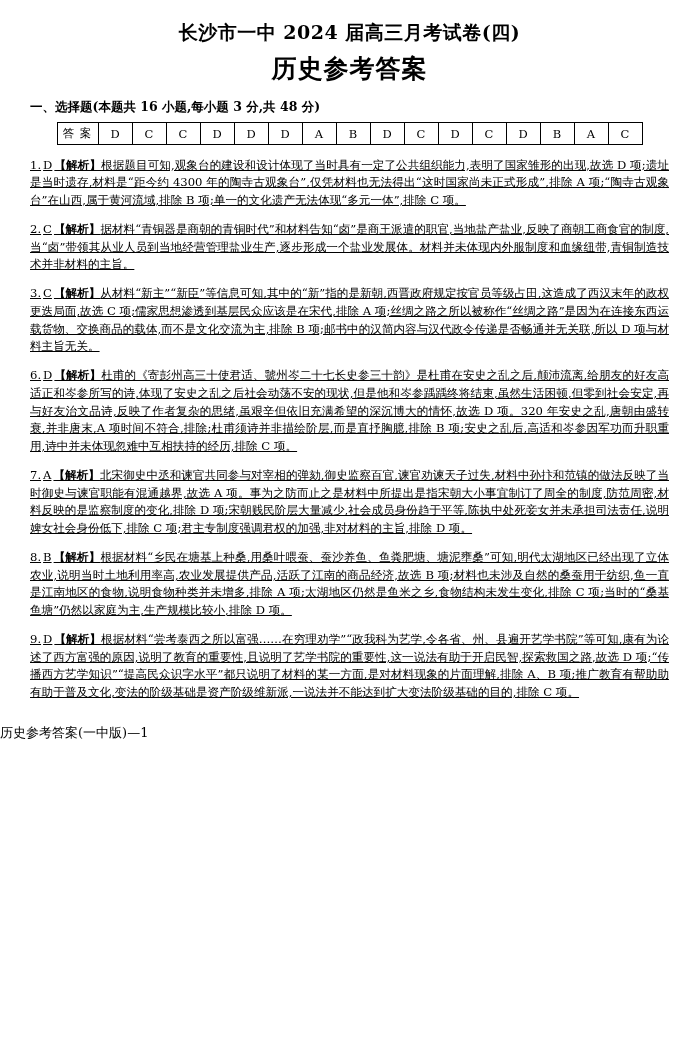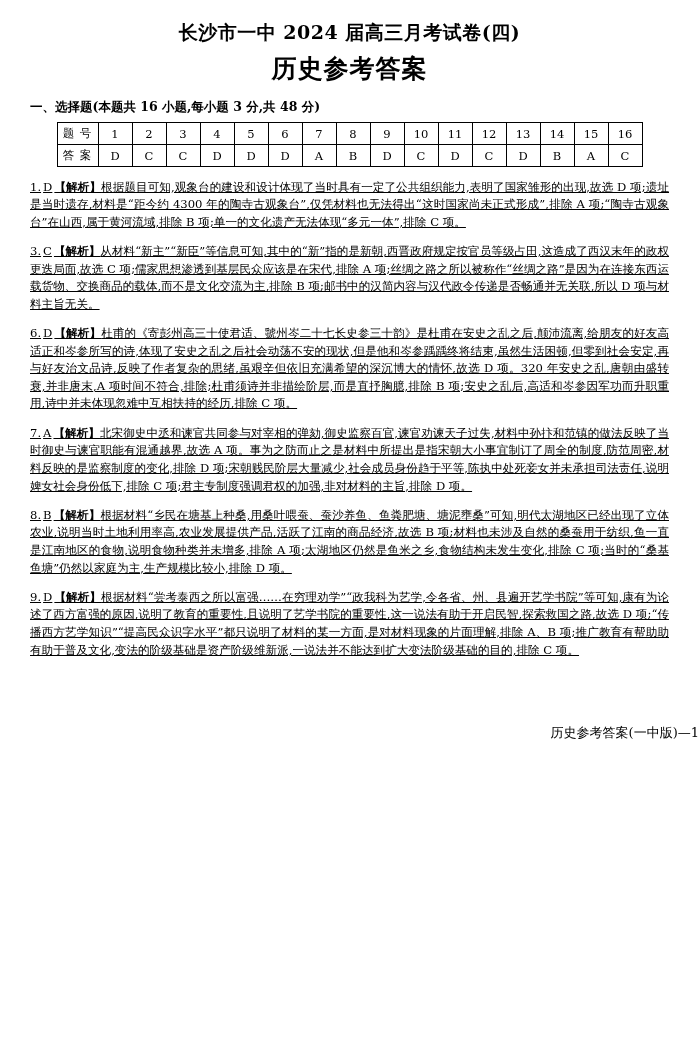--- a/index.html
+++ b/index.html
@@ -82,58 +82,39 @@
   .item .ans {
     font-weight: normal;
     padding: 0 2px;
   }
   .item .tag {
     font-weight: bold;
   }
   .footer {
     position: absolute;
     left: 0;
-    right: 0;
+    right: 8px;
     bottom: 10px;
-    text-align: right;
+    text-align: left;
     font-size: 13px;
     font-family: "DejaVu Serif", "Liberation Serif", serif;
   }
 </style>
 </head>
 <body>
 
 <div class="page">
 
   <div class="doc-title">长沙市一中 2024 届高三月考试卷(四)</div>
   <div class="doc-subtitle">历史参考答案</div>
 
   <div class="section-head">一、选择题(本题共 16 小题,每小题 3 分,共 48 分)</div>
 
   <table class="answers">
     <tbody>
-        <tr>
-      <td class="head">题 号</td>
-      <td class="cell">1</td>
-      <td class="cell">2</td>
-      <td class="cell">3</td>
-      <td class="cell">4</td>
-      <td class="cell">5</td>
-      <td class="cell">6</td>
-      <td class="cell">7</td>
-      <td class="cell">8</td>
-      <td class="cell">9</td>
-      <td class="cell">10</td>
-      <td class="cell">11</td>
-      <td class="cell">12</td>
-      <td class="cell">13</td>
-      <td class="cell">14</td>
-      <td class="cell">15</td>
-      <td class="cell">16</td>
-    </tr>
     <tr>
       <td class="head">答 案</td>
       <td class="cell">D</td>
       <td class="cell">C</td>
       <td class="cell">C</td>
       <td class="cell">D</td>
       <td class="cell">D</td>
       <td class="cell">D</td>
       <td class="cell">A</td>
       <td class="cell">B</td>
@@ -144,20 +125,21 @@
       <td class="cell">D</td>
       <td class="cell">B</td>
       <td class="cell">A</td>
       <td class="cell">C</td>
     </tr>
   </tbody>
     </table>
 
   <div class="explanations">
     <p class="item"><span class="num">1.</span><span class="ans">D</span><span class="tag">【解析】</span><span>根据题目可知,观象台的建设和设计体现了当时具有一定了公共组织能力,表明了国家雏形的出现,故选 D 项;遗址是当时遗存,材料是“距今约 4300 年的陶寺古观象台”,仅凭材料也无法得出“这时国家尚未正式形成”,排除 A 项;“陶寺古观象台”在山西,属于黄河流域,排除 B 项;单一的文化遗产无法体现“多元一体”,排除 C 项。</span></p>
+    <p class="item"><span class="num">2.</span><span class="ans">C</span><span class="tag">【解析】</span><span>据材料“青铜器是商朝的青铜时代”和材料告知“卤”是商王派遣的职官,当地盐产盐业,反映了商朝工商食官的制度,当“卤”带领其从业人员到当地经营管理盐业生产,逐步形成一个盐业发展体。材料并未体现内外服制度和血缘纽带,青铜制造技术并非材料的主旨。</span></p>
     <p class="item"><span class="num">3.</span><span class="ans">C</span><span class="tag">【解析】</span><span>从材料“新主”“新臣”等信息可知,其中的“新”指的是新朝,西晋政府规定按官员等级占田,这造成了西汉末年的政权更迭局面,故选 C 项;儒家思想渗透到基层民众应该是在宋代,排除 A 项;丝绸之路之所以被称作“丝绸之路”是因为在连接东西运载货物、交换商品的载体,而不是文化交流为主,排除 B 项;邮书中的汉简内容与汉代政令传递是否畅通并无关联,所以 D 项与材料主旨无关。</span></p>
     <p class="item"><span class="num">6.</span><span class="ans">D</span><span class="tag">【解析】</span><span>杜甫的《寄彭州高三十使君适、虢州岑二十七长史参三十韵》是杜甫在安史之乱之后,颠沛流离,给朋友的好友高适正和岑参所写的诗,体现了安史之乱之后社会动荡不安的现状,但是他和岑参踽踽终将结束,虽然生活困顿,但零到社会安定,再与好友治文品诗,反映了作者复杂的思绪,虽艰辛但依旧充满希望的深沉博大的情怀,故选 D 项。320 年安史之乱,唐朝由盛转衰,并非唐末,A 项时间不符合,排除;杜甫须诗并非描绘阶层,而是直抒胸臆,排除 B 项;安史之乱后,高适和岑参因军功而升职重用,诗中并未体现忽难中互相扶持的经历,排除 C 项。</span></p>
     <p class="item"><span class="num">7.</span><span class="ans">A</span><span class="tag">【解析】</span><span>北宋御史中丞和谏官共同参与对宰相的弹劾,御史监察百官,谏官劝谏天子过失,材料中孙抃和范镇的做法反映了当时御史与谏官职能有混通越界,故选 A 项。事为之防而止之是材料中所提出是指宋朝大小事宜制订了周全的制度,防范周密,材料反映的是监察制度的变化,排除 D 项;宋朝贱民阶层大量减少,社会成员身份趋于平等,陈执中处死妾女并未承担司法责任,说明婢女社会身份低下,排除 C 项;君主专制度强调君权的加强,非对材料的主旨,排除 D 项。</span></p>
     <p class="item"><span class="num">8.</span><span class="ans">B</span><span class="tag">【解析】</span><span>根据材料“乡民在塘基上种桑,用桑叶喂蚕、蚕沙养鱼、鱼粪肥塘、塘泥壅桑”可知,明代太湖地区已经出现了立体农业,说明当时土地利用率高,农业发展提供产品,活跃了江南的商品经济,故选 B 项;材料也未涉及自然的桑蚕用于纺织,鱼一直是江南地区的食物,说明食物种类并未增多,排除 A 项;太湖地区仍然是鱼米之乡,食物结构未发生变化,排除 C 项;当时的“桑基鱼塘”仍然以家庭为主,生产规模比较小,排除 D 项。</span></p>
     <p class="item"><span class="num">9.</span><span class="ans">D</span><span class="tag">【解析】</span><span>根据材料“尝考泰西之所以富强……在穷理劝学”“政我科为艺学,令各省、州、县遍开艺学书院”等可知,康有为论述了西方富强的原因,说明了教育的重要性,且说明了艺学书院的重要性,这一说法有助于开启民智,探索救国之路,故选 D 项;“传播西方艺学知识”“提高民众识字水平”都只说明了材料的某一方面,是对材料现象的片面理解,排除 A、B 项;推广教育有帮助助有助于普及文化,变法的阶级基础是资产阶级维新派,一说法并不能达到扩大变法阶级基础的目的,排除 C 项。</span></p>
   </div>
 
   <div class="footer">历史参考答案(一中版)—1</div>
 </div>
 

